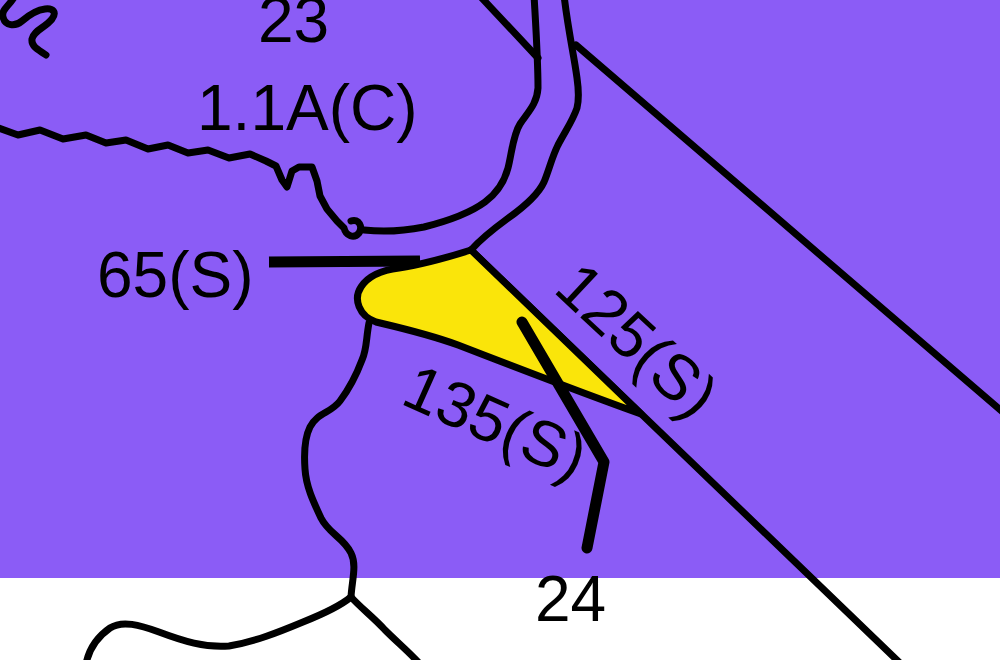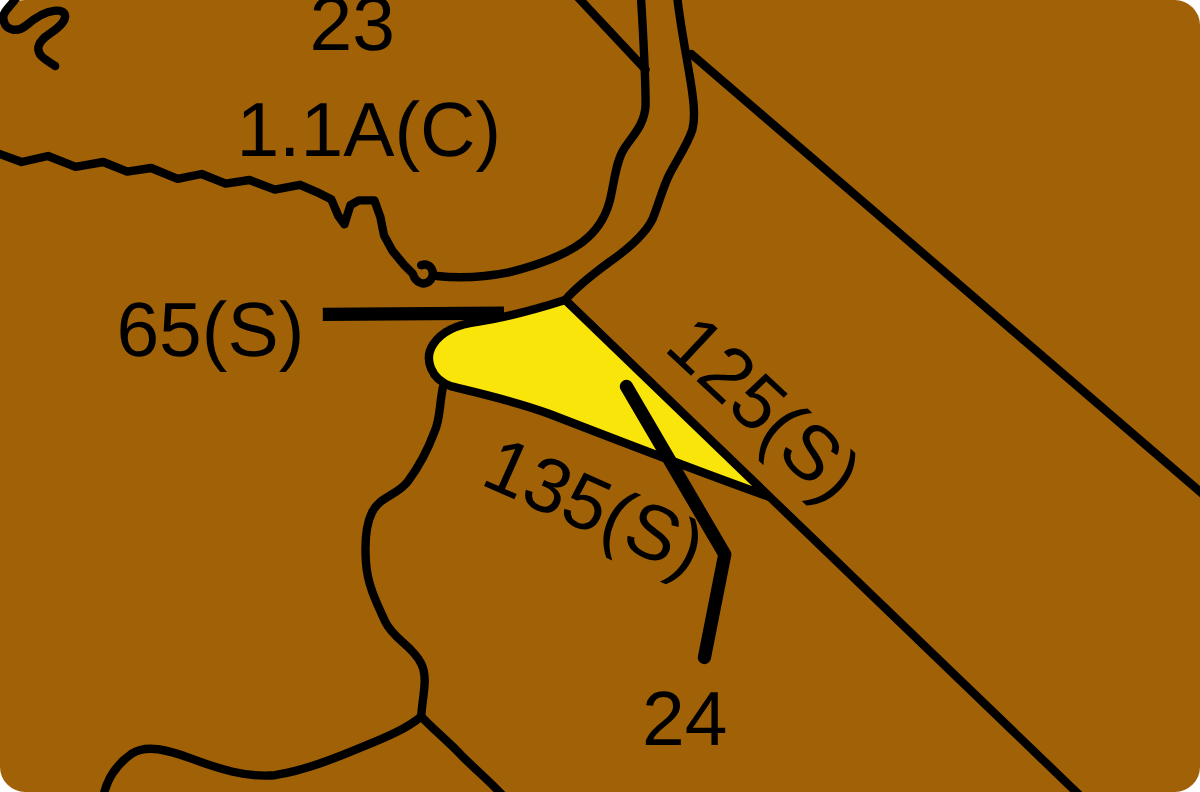--- a/index.html
+++ b/index.html
@@ -7,23 +7,22 @@
     padding: 0;
     background: #ffffff;
     width: 1000px;
     height: 660px;
     overflow: hidden;
     font-family: "Liberation Sans", sans-serif;
   }
   .map-stage {
     position: relative;
     width: 1000px;
-    height: 660px;
-    background: #a16207;
-    border-radius: 21px;
+    height: 578px;
+    background: #8b5cf6;
   }
   svg { display: block; }
   .map-line {
     fill: none;
     stroke: #000000;
     stroke-width: 7;
     stroke-linecap: round;
     stroke-linejoin: round;
   }
   .leader {

